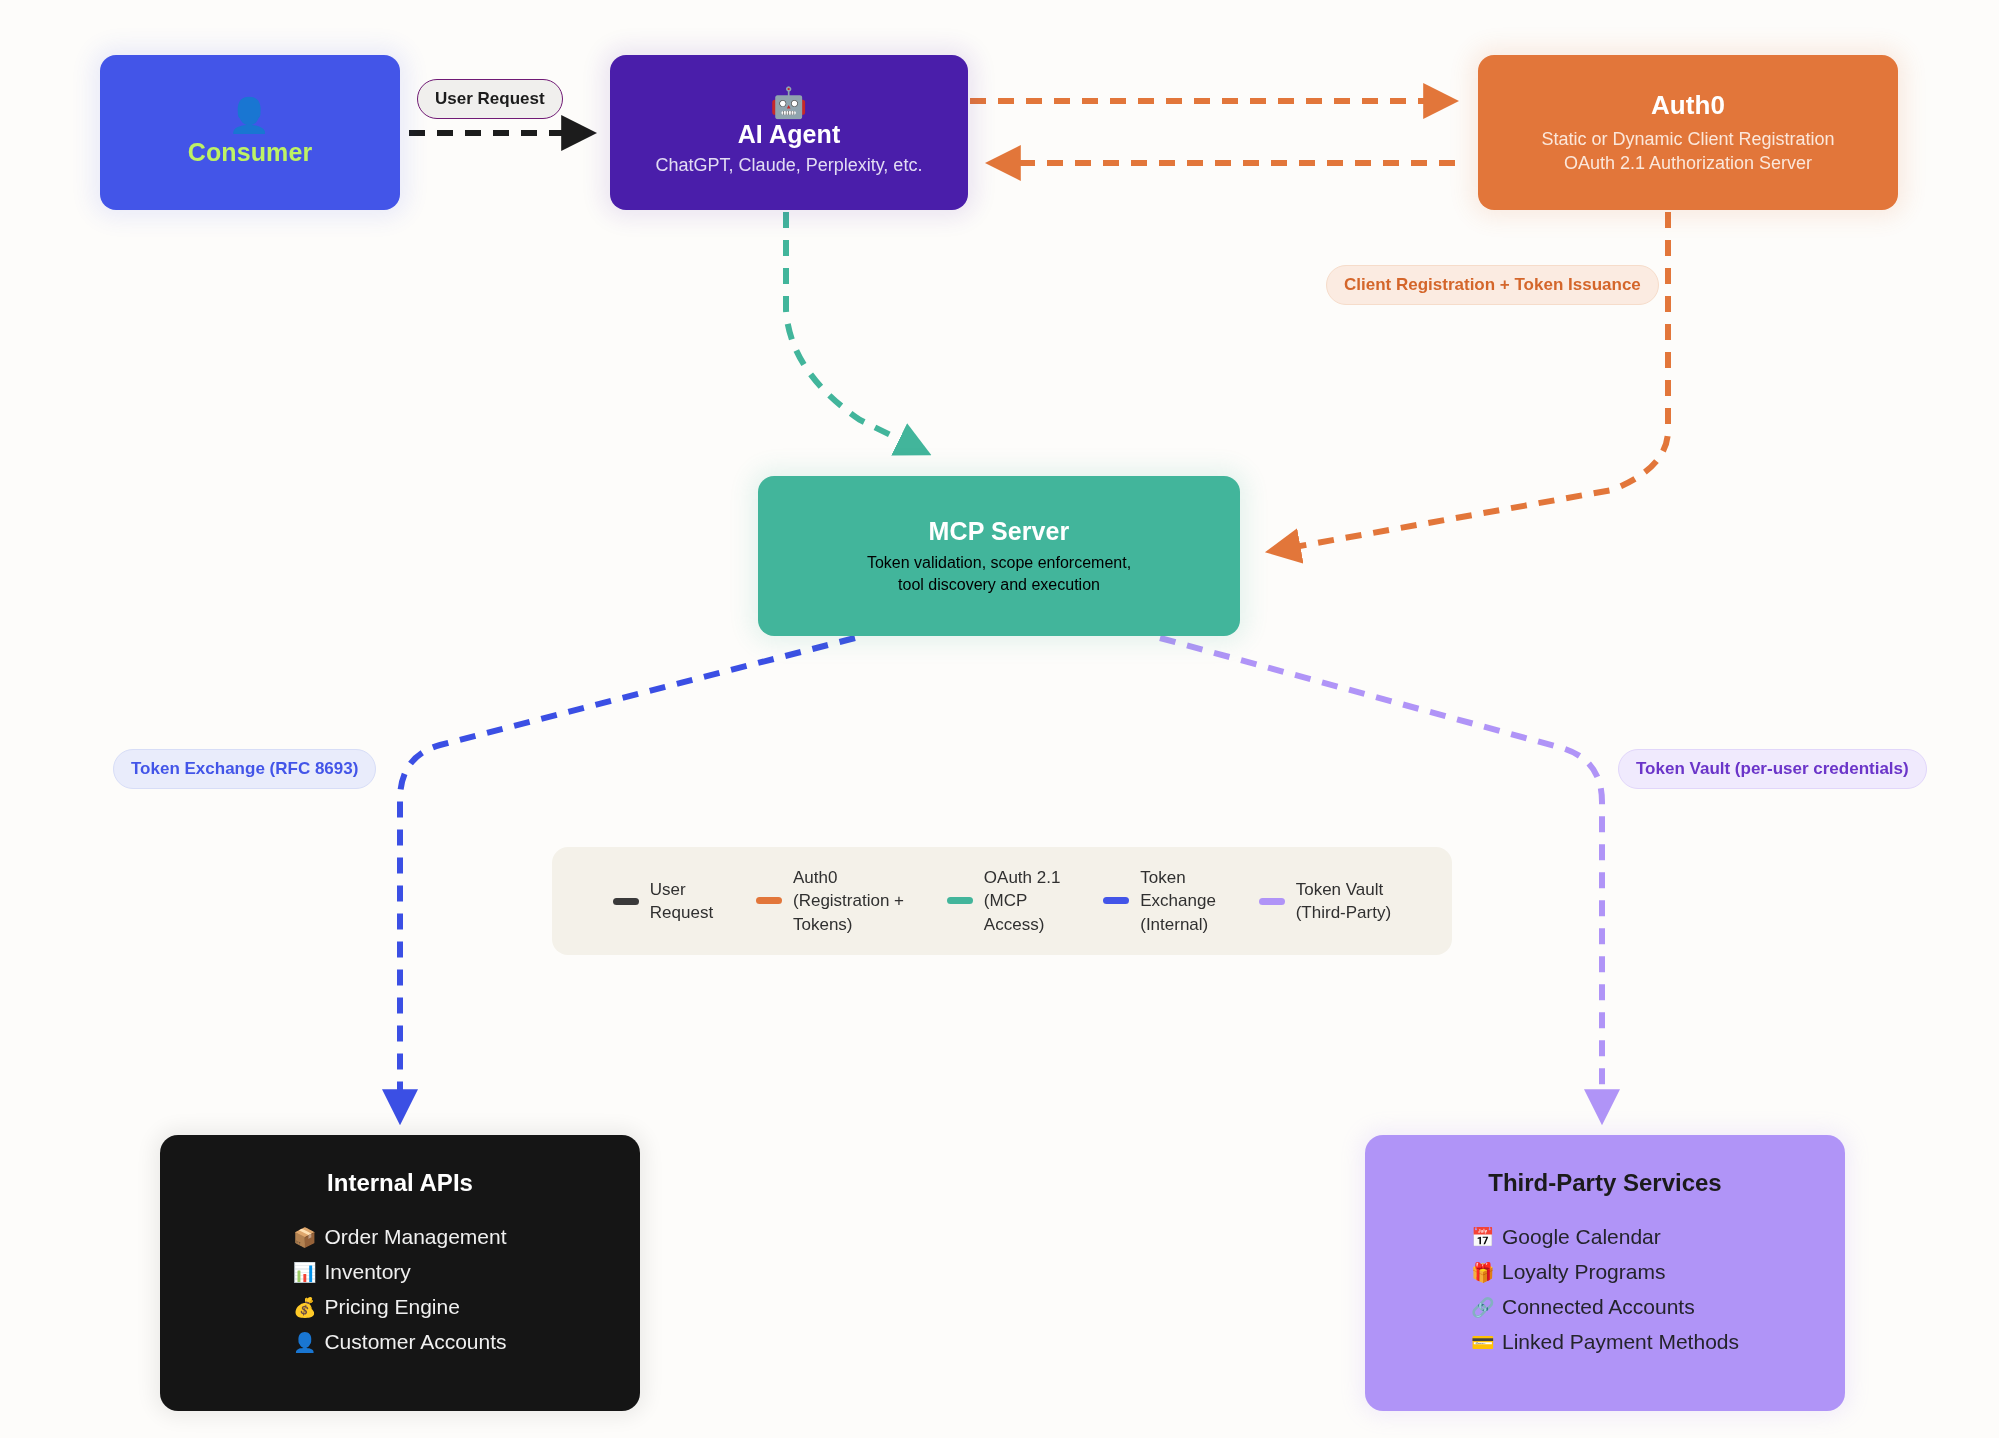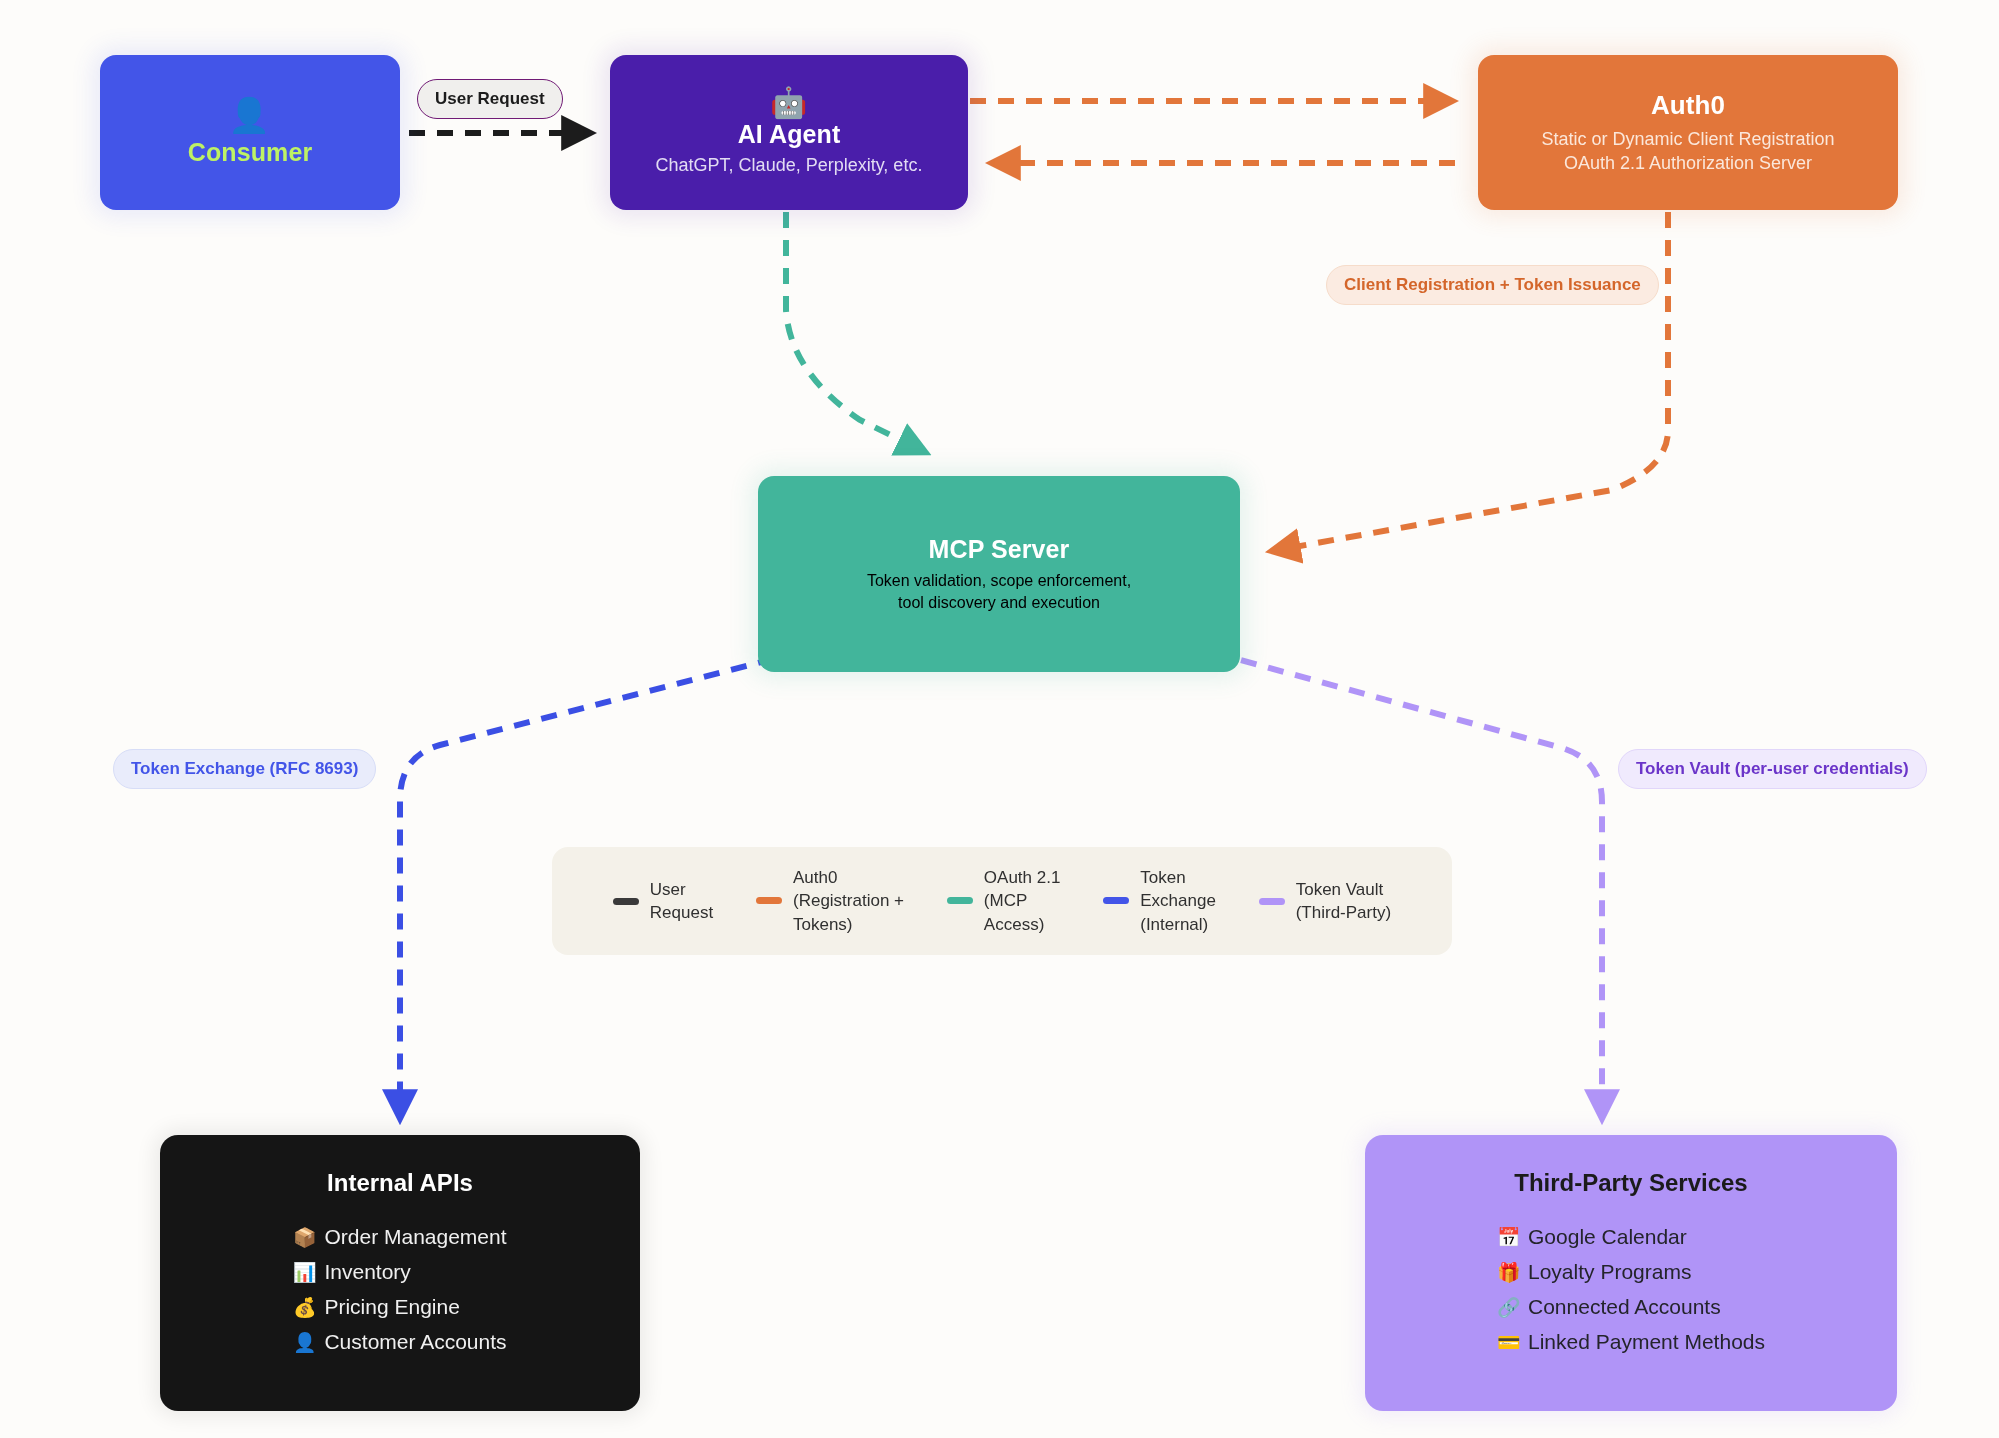--- a/index.html
+++ b/index.html
@@ -66,21 +66,21 @@
 
   #node-auth0 {
     left: 1478px; top: 55px; width: 420px; height: 155px;
     background: #e2763a;
     box-shadow: 0 0 22px 8px rgba(226,118,58,0.12);
   }
   #node-auth0 .node-title { font-size: 26px; color: #ffffff; margin-bottom: 6px; }
   #node-auth0 .node-sub { font-size: 18px; color: #fbe7da; }
 
   #node-mcp {
-    left: 758px; top: 476px; width: 482px; height: 196px;
+    left: 758px; top: 476px; width: 482px; height: 160px;
     background: #42b59b;
     box-shadow: 0 0 22px 8px rgba(66,181,155,0.12);
     text-align: right;
   }
   #node-mcp .node-title { font-size: 25px; color: #ffffff; margin-bottom: 6px; }
   #node-mcp .node-sub { font-size: 16px; color: #000000; }
 
   .list-node {
     position: absolute;
     box-sizing: border-box;
@@ -107,21 +107,21 @@
 
   #node-internal-apis {
     left: 160px; top: 1135px; width: 480px; height: 276px;
     background: #151515;
     box-shadow: 0 0 20px 6px rgba(0,0,0,0.07);
   }
   #node-internal-apis .list-title { color: #ffffff; }
   #node-internal-apis .list-item { color: #f0f0f0; }
 
   #node-third-party {
-    left: 1365px; top: 1135px; width: 532px; height: 276px;
+    left: 1365px; top: 1135px; width: 480px; height: 276px;
     background: #b094f7;
     box-shadow: 0 0 20px 6px rgba(176,148,247,0.14);
   }
   #node-third-party .list-title { color: #1b1b1b; }
   #node-third-party .list-item { color: #24242b; }
 
   
   .edge-label {
     position: absolute;
     box-sizing: border-box;

